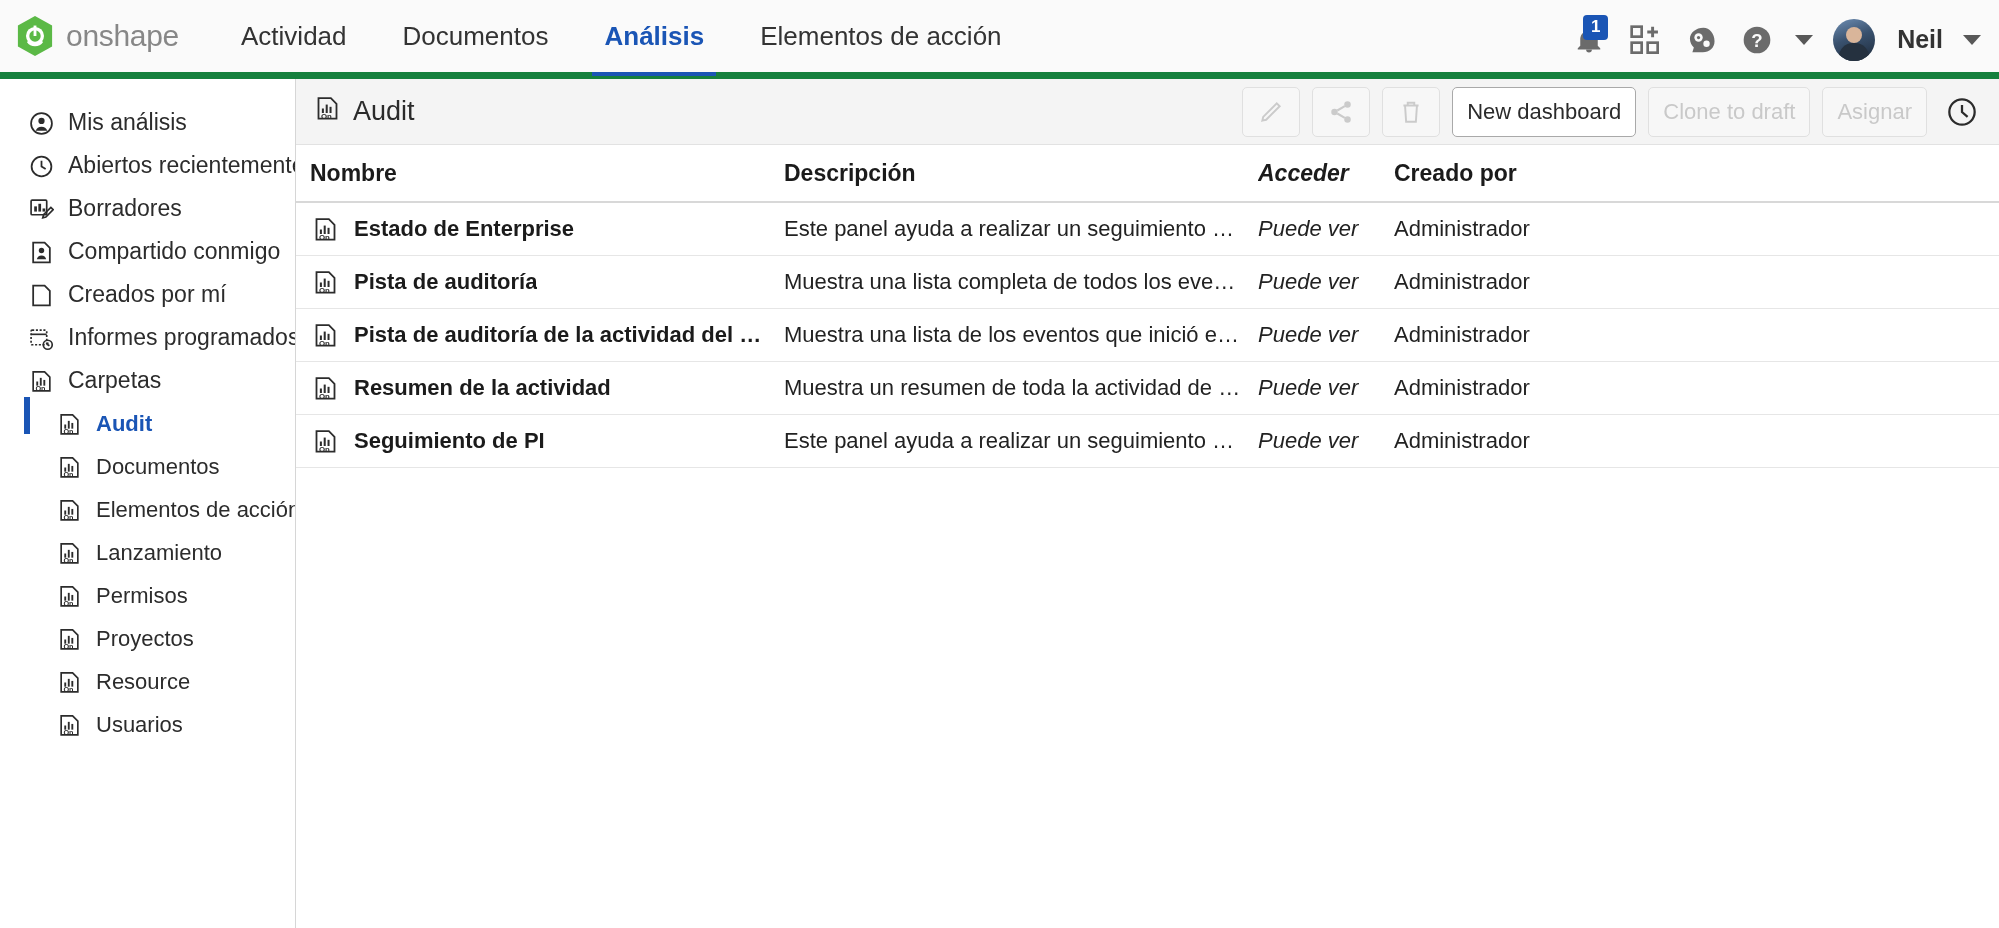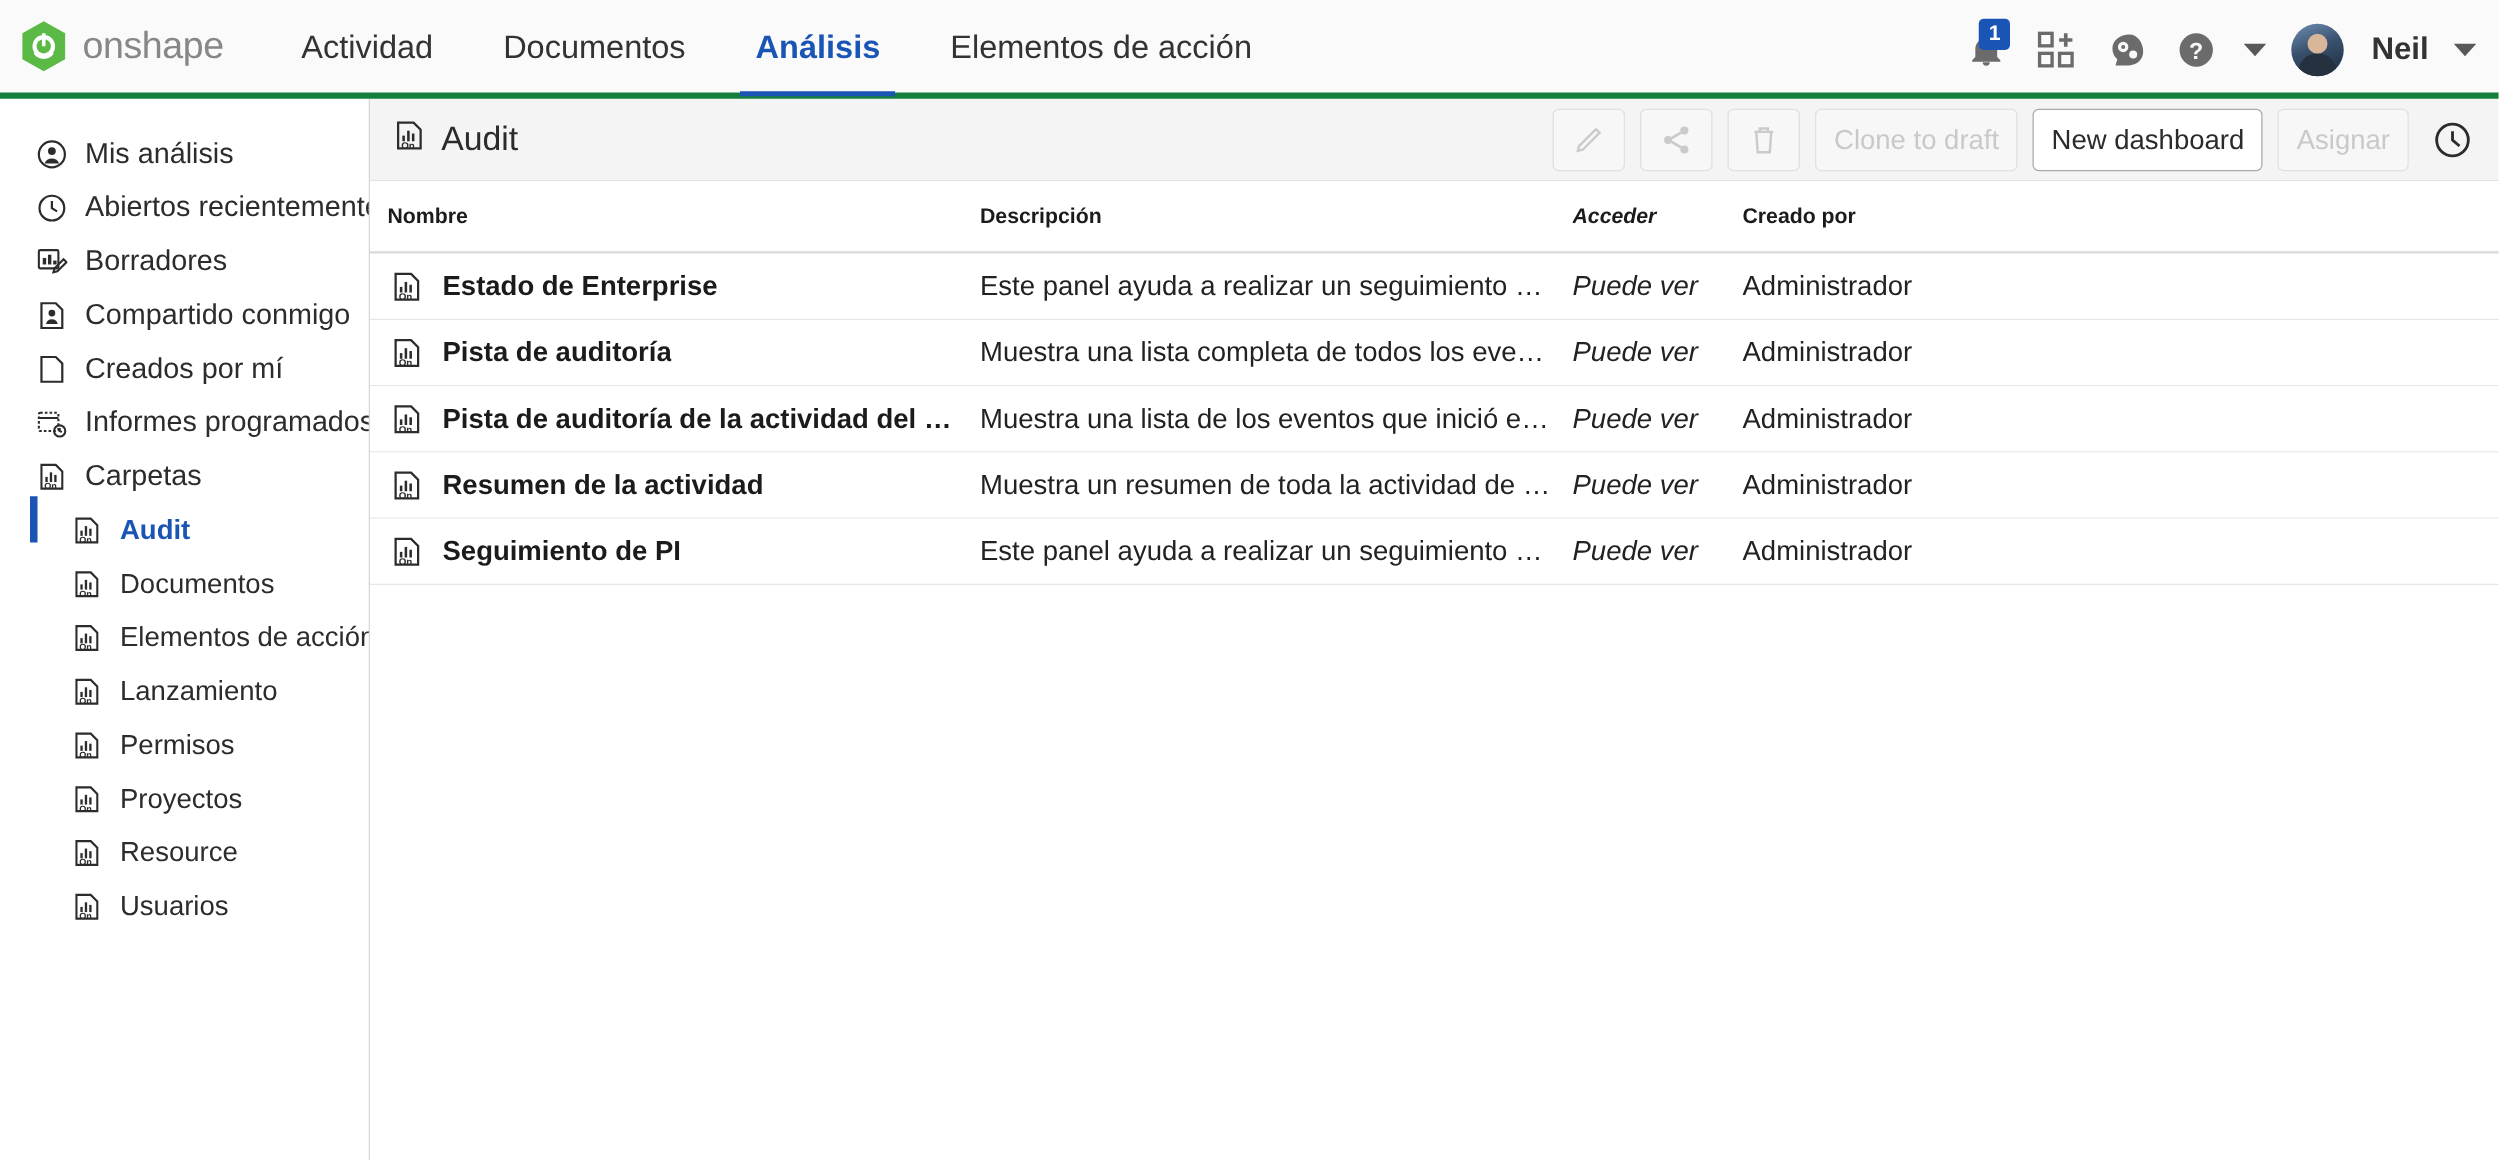--- a/index.html
+++ b/index.html
@@ -10,21 +10,21 @@
     background: #ffffff;
     font-family: "Liberation Sans", sans-serif;
     -webkit-font-smoothing: antialiased;
   }
 
   
   .topbar {
     position: relative;
     height: 79px;
     background: #fafafa;
-    border-bottom: 5px solid #15803d;
+    border-bottom: 7px solid #15803d;
     display: flex;
     align-items: center;
     padding: 0 0 0 14px;
   }
   .brand {
     display: flex;
     align-items: center;
     gap: 12px;
     margin-right: 34px;
     padding-left: 2px;
@@ -237,21 +237,21 @@
   .table { width: 100%; flex: 1; display: flex; flex-direction: column; min-height: 0;}
   .thead {
     display: flex;
     align-items: center;
     height: 58px;
     border-bottom: 2px solid #d8d8d8;
     padding: 0 0 0 14px;
     background: #fff;
   }
   .th {
-    font-size: 17px;
+    font-size: 23px;
     font-weight: bold;
     color: #1b1b1b;
     white-space: nowrap;
     overflow: hidden;
   }
   .c-name  { width: 474px; flex: none; }
   .c-desc  { width: 474px; flex: none; }
   .c-acc   { width: 136px; flex: none; font-style: italic; }
   .c-by    { flex: 1; min-width: 0; }
 
@@ -571,22 +571,22 @@
           <path d="M8.6 10.6l6.9-4M8.6 13.4l6.9 4" stroke="#cbcbcb" stroke-width="2" fill="none"></path>
         </svg>
       </div>
 
       <div class="tbtn icononly">
         <svg width="26" height="26" viewBox="0 0 24 24" fill="none" stroke="#cbcbcb" stroke-width="1.8">
           <path d="M5 6h14M9 6V3.5h6V6M6.5 6l1 15h9l1-15"></path>
         </svg>
       </div>
 
+      <div class="tbtn enabled">New dashboard</div>
       <div class="tbtn">Clone to draft</div>
-      <div class="tbtn enabled">New dashboard</div>
       <div class="tbtn">Asignar</div>
 
       <div class="tbtn-plain">
         <svg width="32" height="32" viewBox="0 0 24 24" fill="none" stroke="#2b2b2b" stroke-width="1.7">
           <circle cx="12" cy="12" r="9.5"></circle>
             <path d="M12 6.8V12l4.2 3.6"></path>
         </svg>
       </div>
     </div>
 

